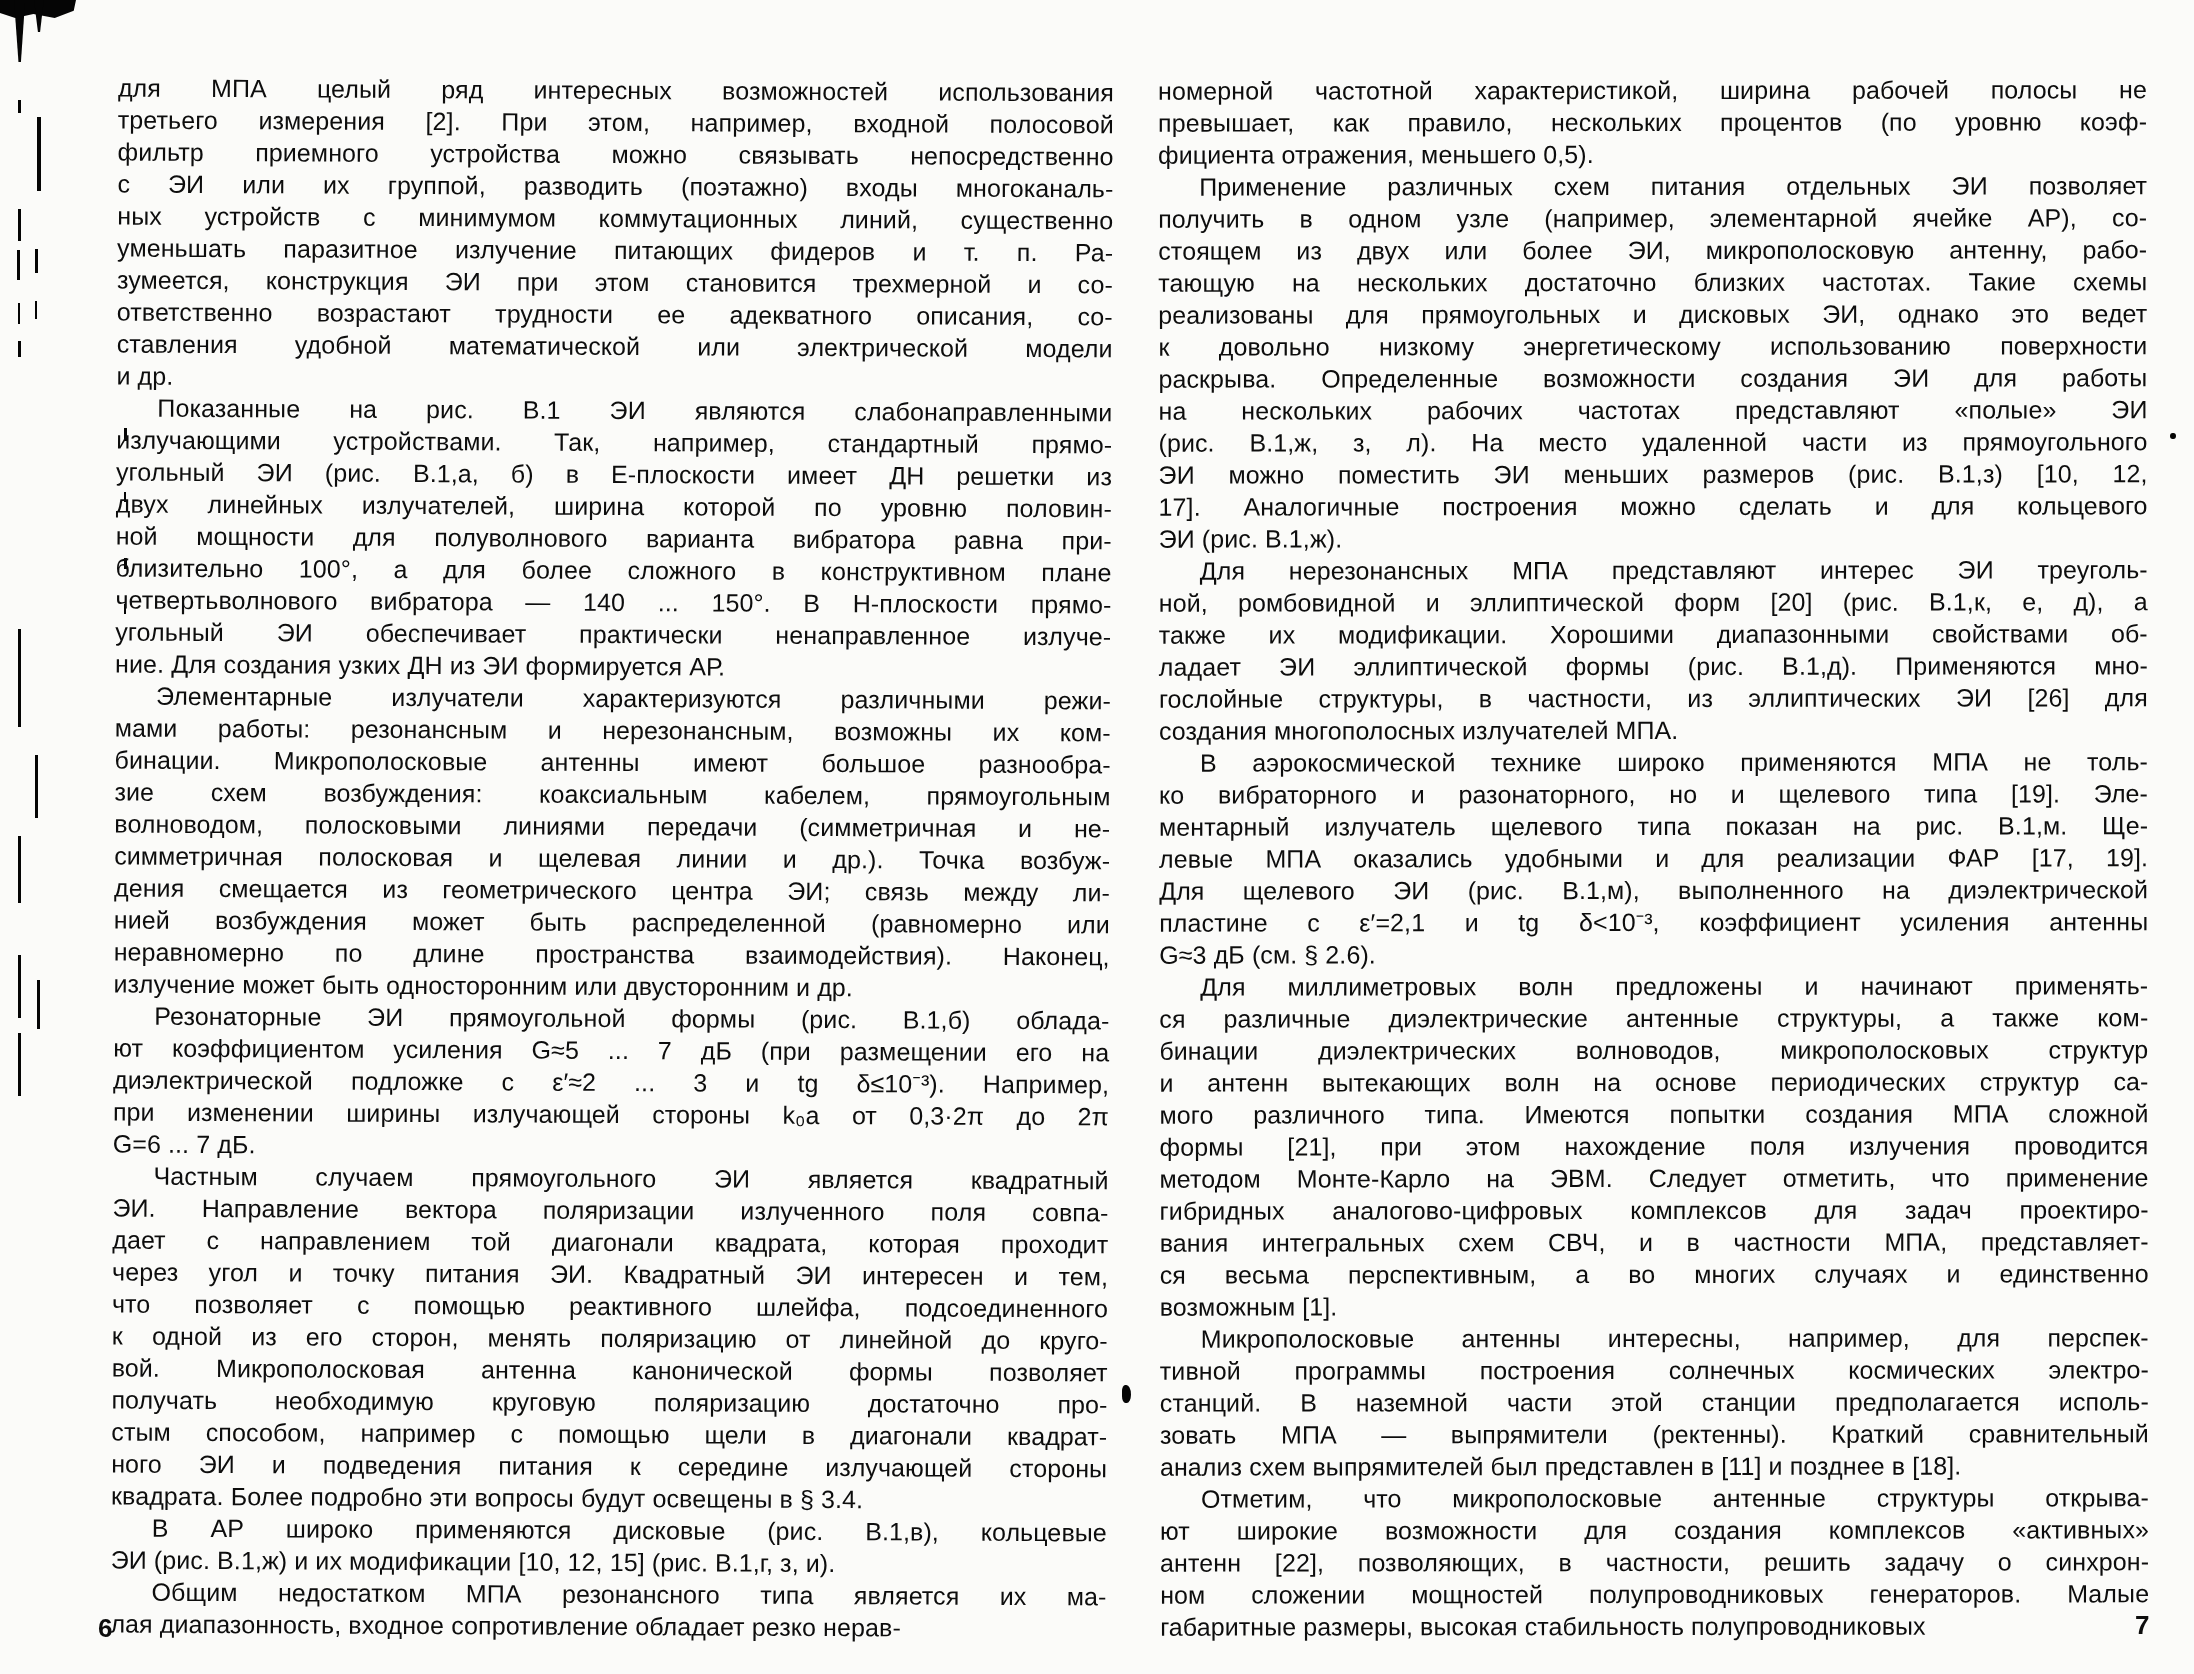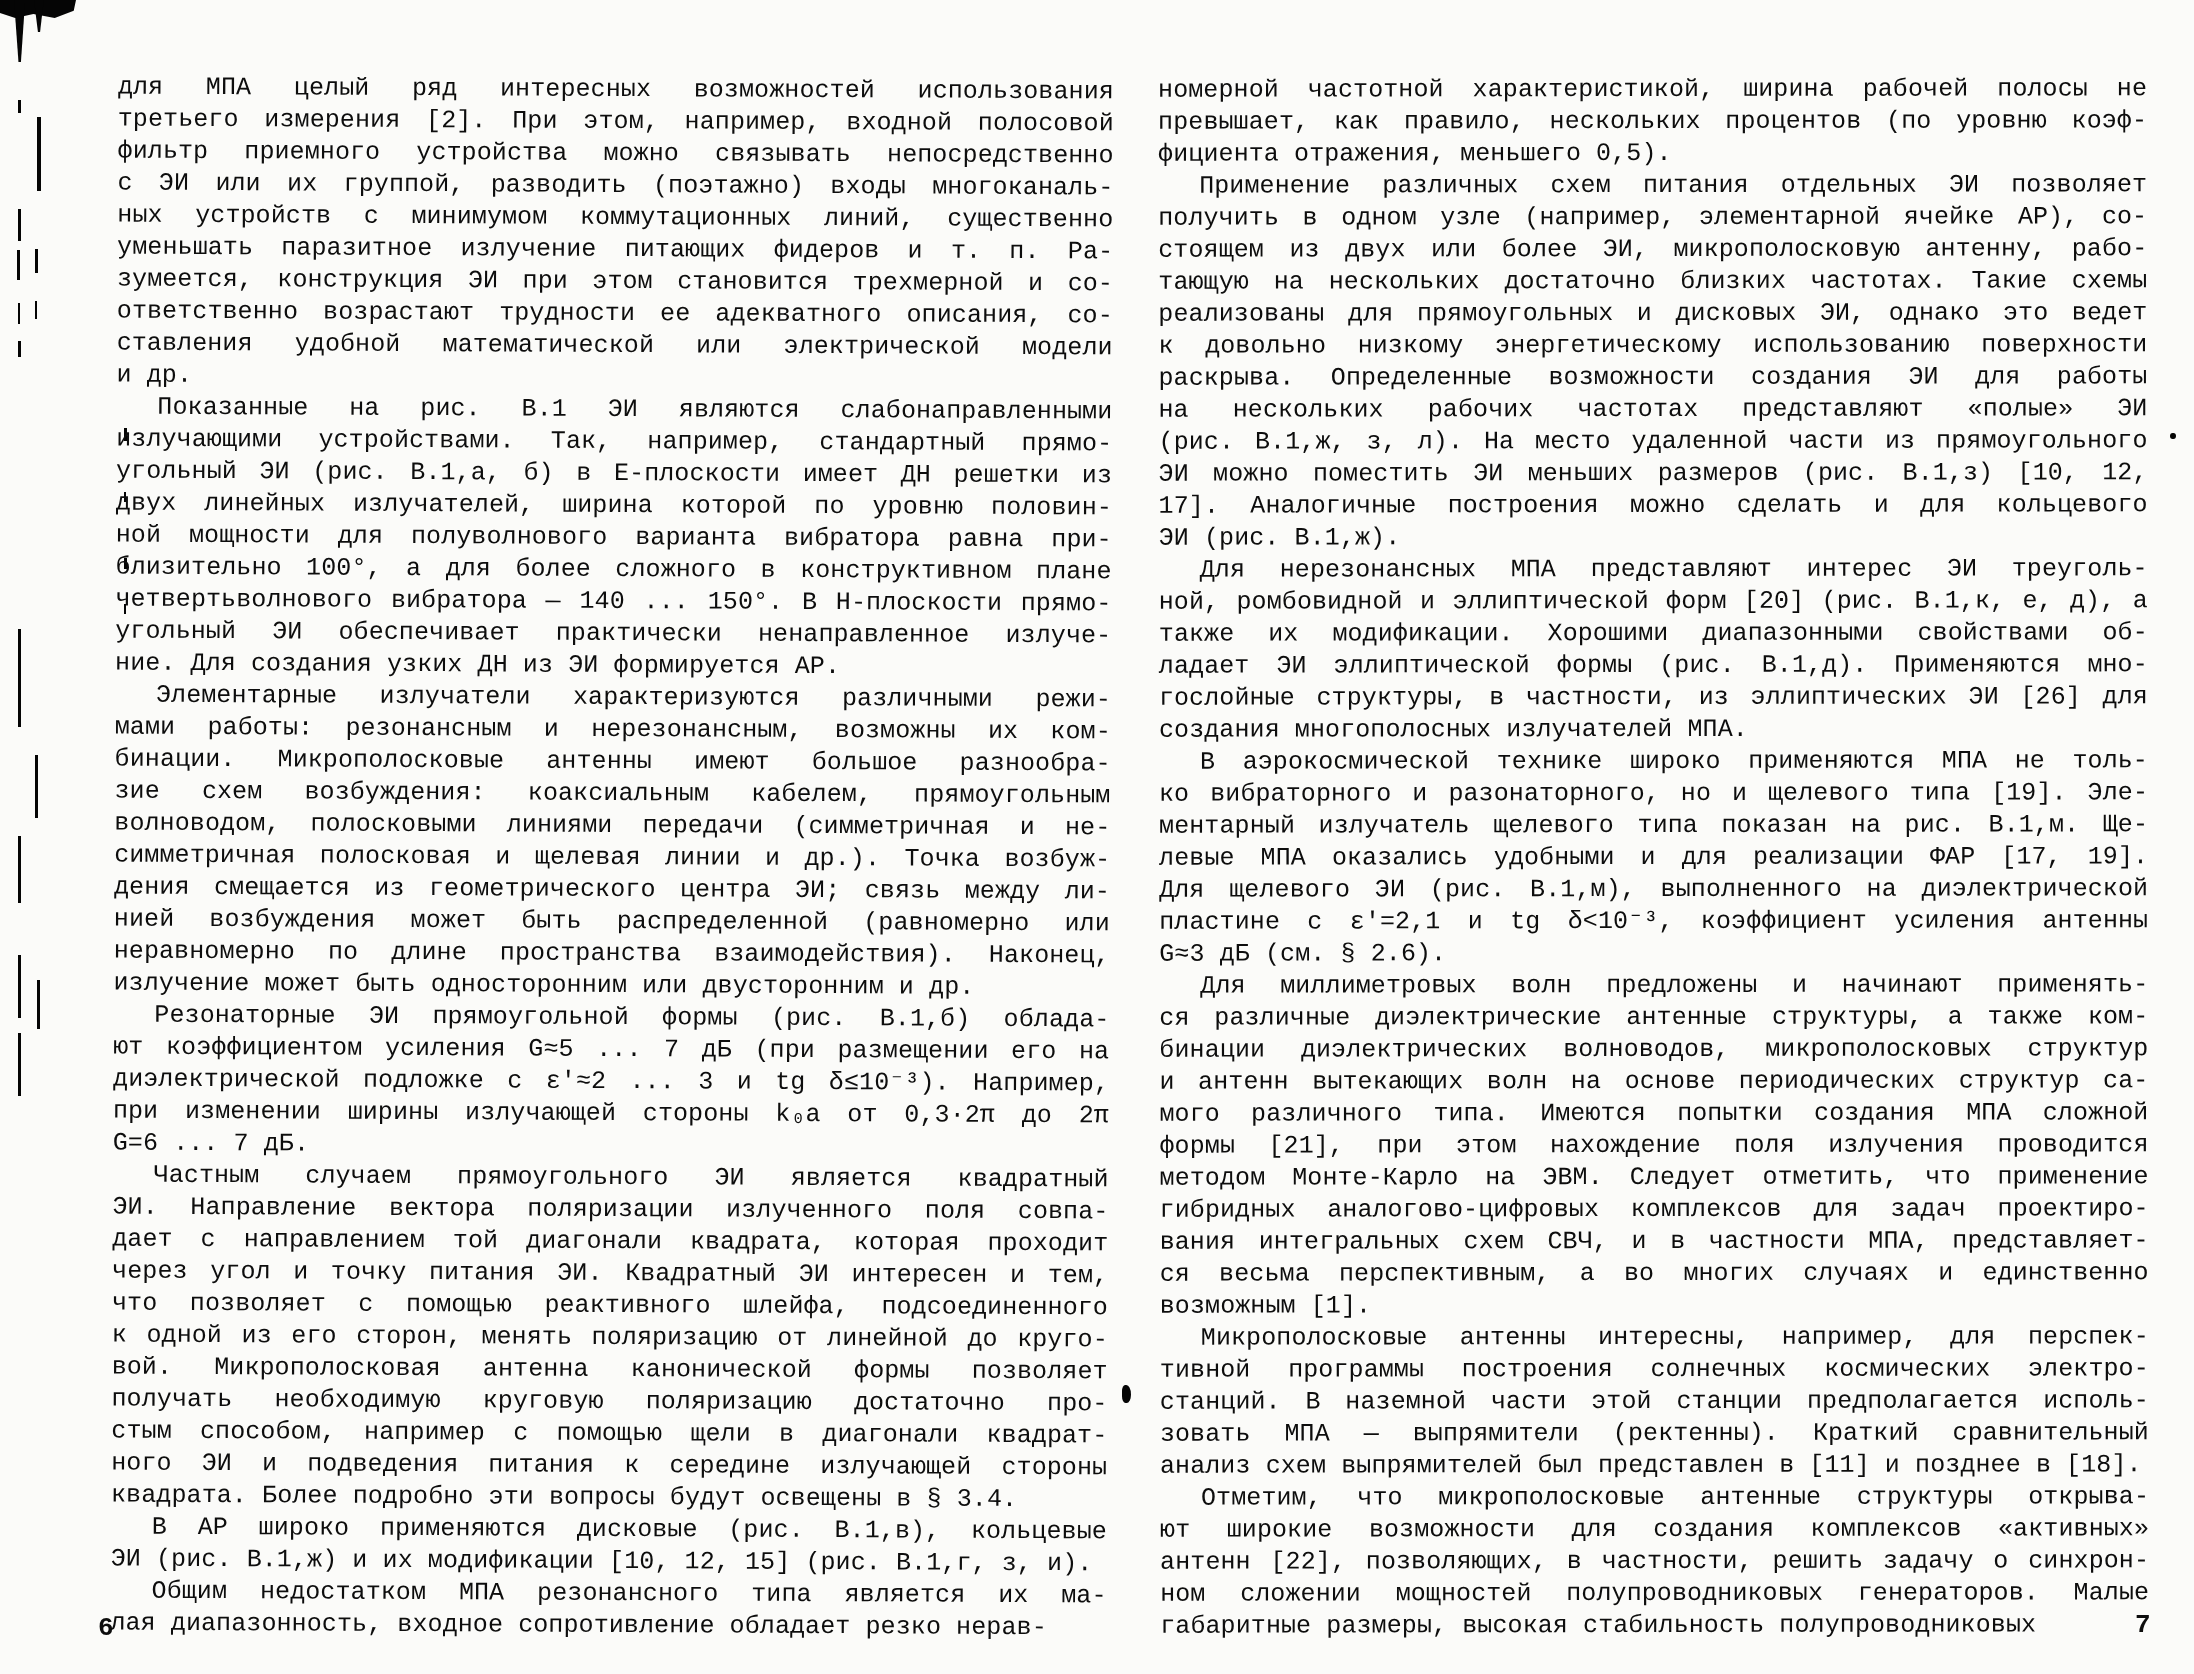--- a/index.html
+++ b/index.html
@@ -7,21 +7,21 @@
     padding: 0;
     width: 2194px;
     height: 1674px;
     background: #fbfbf9;
     overflow: hidden;
   }
   .spread {
     position: relative;
     width: 2194px;
     height: 1674px;
-    font-family: Liberation Mono, monospace;
+    font-family: Liberation Sans, sans-serif;
     color: #0d0d0d;
   }
   .page-text {
     position: absolute;
     top: 74px;
     font-size: 25px;
     line-height: 32px;
     letter-spacing: 0.1px;
   }
   .page-text.left {

